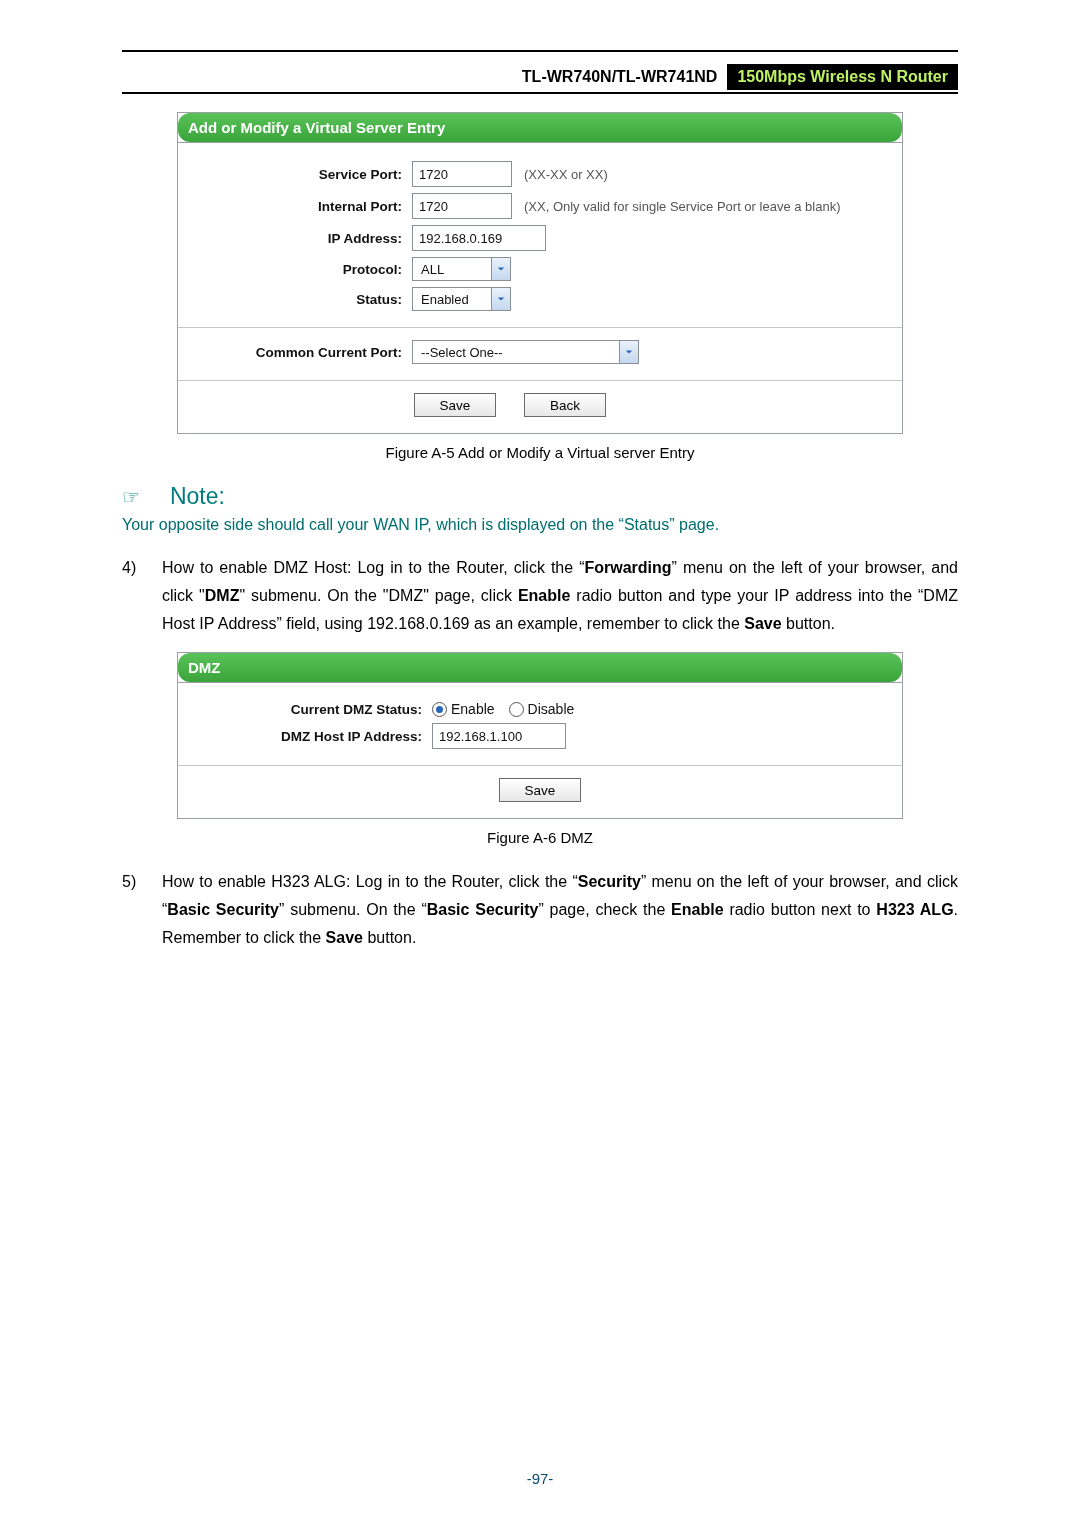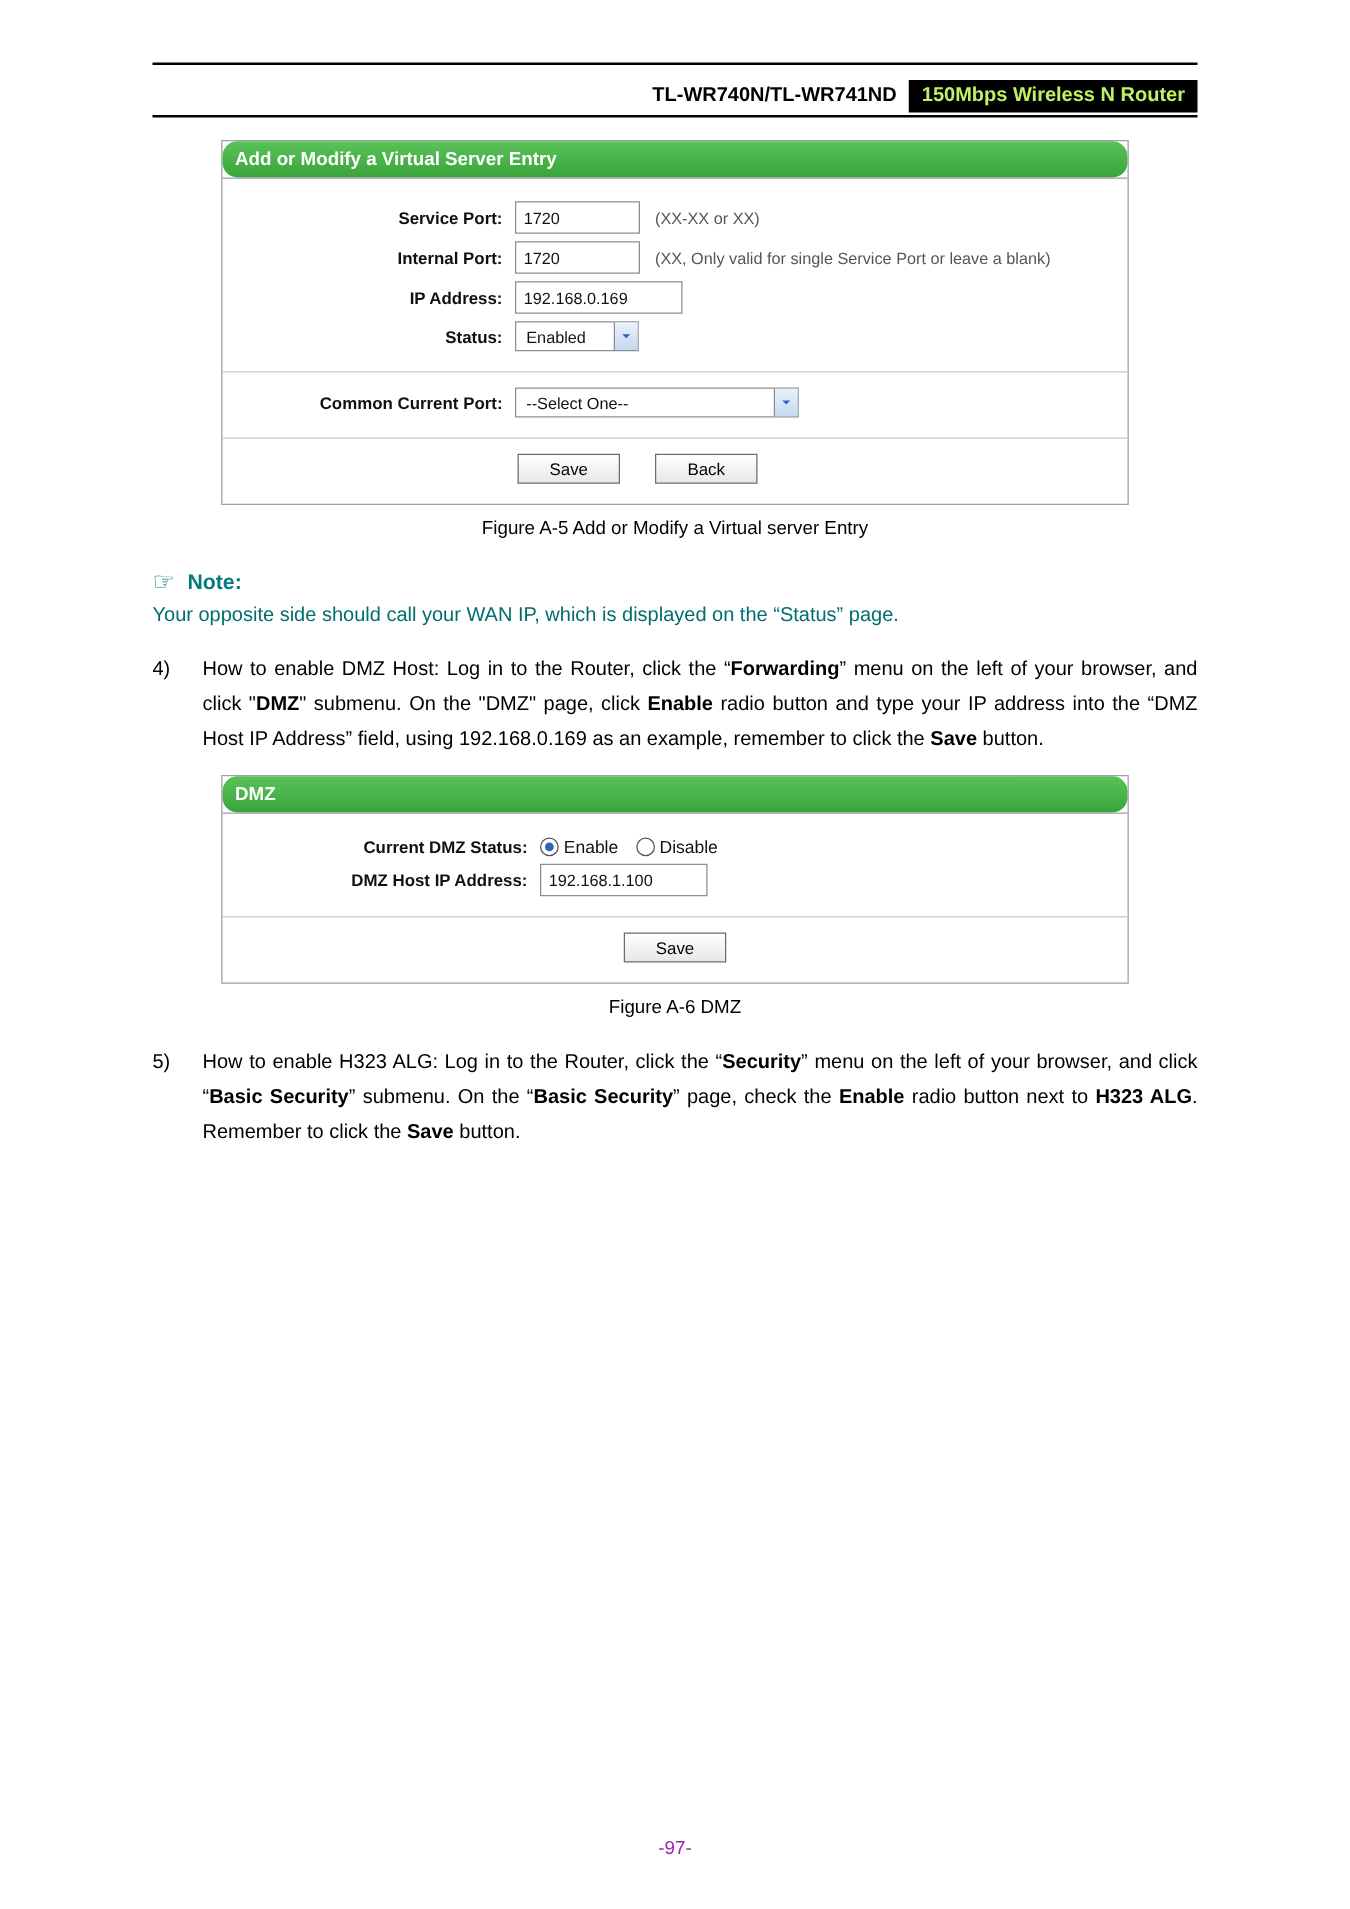--- a/index.html
+++ b/index.html
@@ -167,22 +167,23 @@
     align-items: center;
     gap: 10px;
     margin-top: 4px;
   }
   .note-icon {
     font-size: 20px;
     color: #00827e;
   }
   .note-label {
     color: #007c7c;
-    font-weight: bold;
-    font-size: 17px;
+    font-weight: normal;
+    font-size: 23px;
+    margin-left: 20px;
   }
   .note-text {
     color: #006e6e;
     font-size: 16px;
     margin-top: 6px;
     margin-bottom: 20px;
   }
 
   
   .num-row {
@@ -234,21 +235,21 @@
   }
 
   
   .page-num {
     position: absolute;
     left: 0;
     right: 0;
     bottom: 40px;
     text-align: center;
     font-size: 15px;
-    color: #a21caf;
+    color: #0c4a6e;
   }
 </style>
 </head>
 <body>
 
 <div class="page">
 
   <div class="header-bar"></div>
   <div class="header-line">
     <div class="header-model">TL-WR740N/TL-WR741ND</div>
@@ -270,20 +271,31 @@
         <div class="form-label">Internal Port:</div>
         <input class="form-input-short" value="1720" style="">
         <span class="form-hint">(XX, Only valid for single Service Port or leave a blank)</span>
       </div>
 
       <div class="form-row">
         <div class="form-label">IP Address:</div>
         <input class="form-input-med" value="192.168.0.169" style="">
       </div>
 
+      <div class="form-row">
+        <div class="form-label">Protocol:</div>
+        <div class="select-box">
+          <span class="select-text">ALL</span>
+          <span class="select-arrow">
+              <svg viewBox="0 0 10 10">
+                <path d="M1 3 L5 7 L9 3 Z"></path>
+              </svg>
+            </span>
+        </div>
+      </div>
 
       <div class="form-row">
         <div class="form-label">Status:</div>
         <div class="select-box">
           <span class="select-text">Enabled</span>
           <span class="select-arrow">
               <svg viewBox="0 0 10 10">
                 <path d="M1 3 L5 7 L9 3 Z"></path>
               </svg>
             </span>

